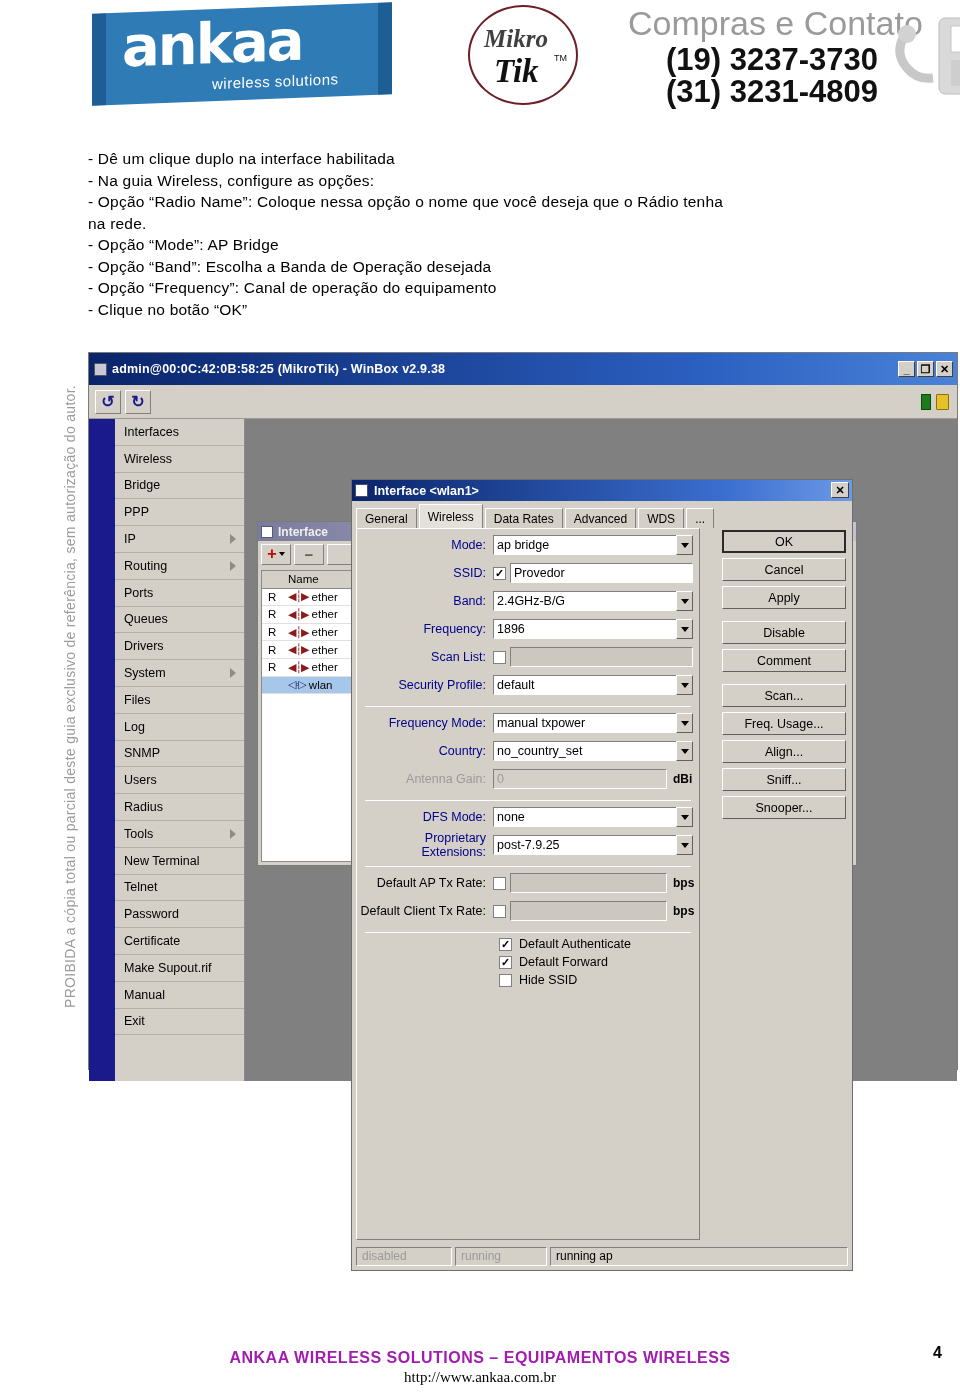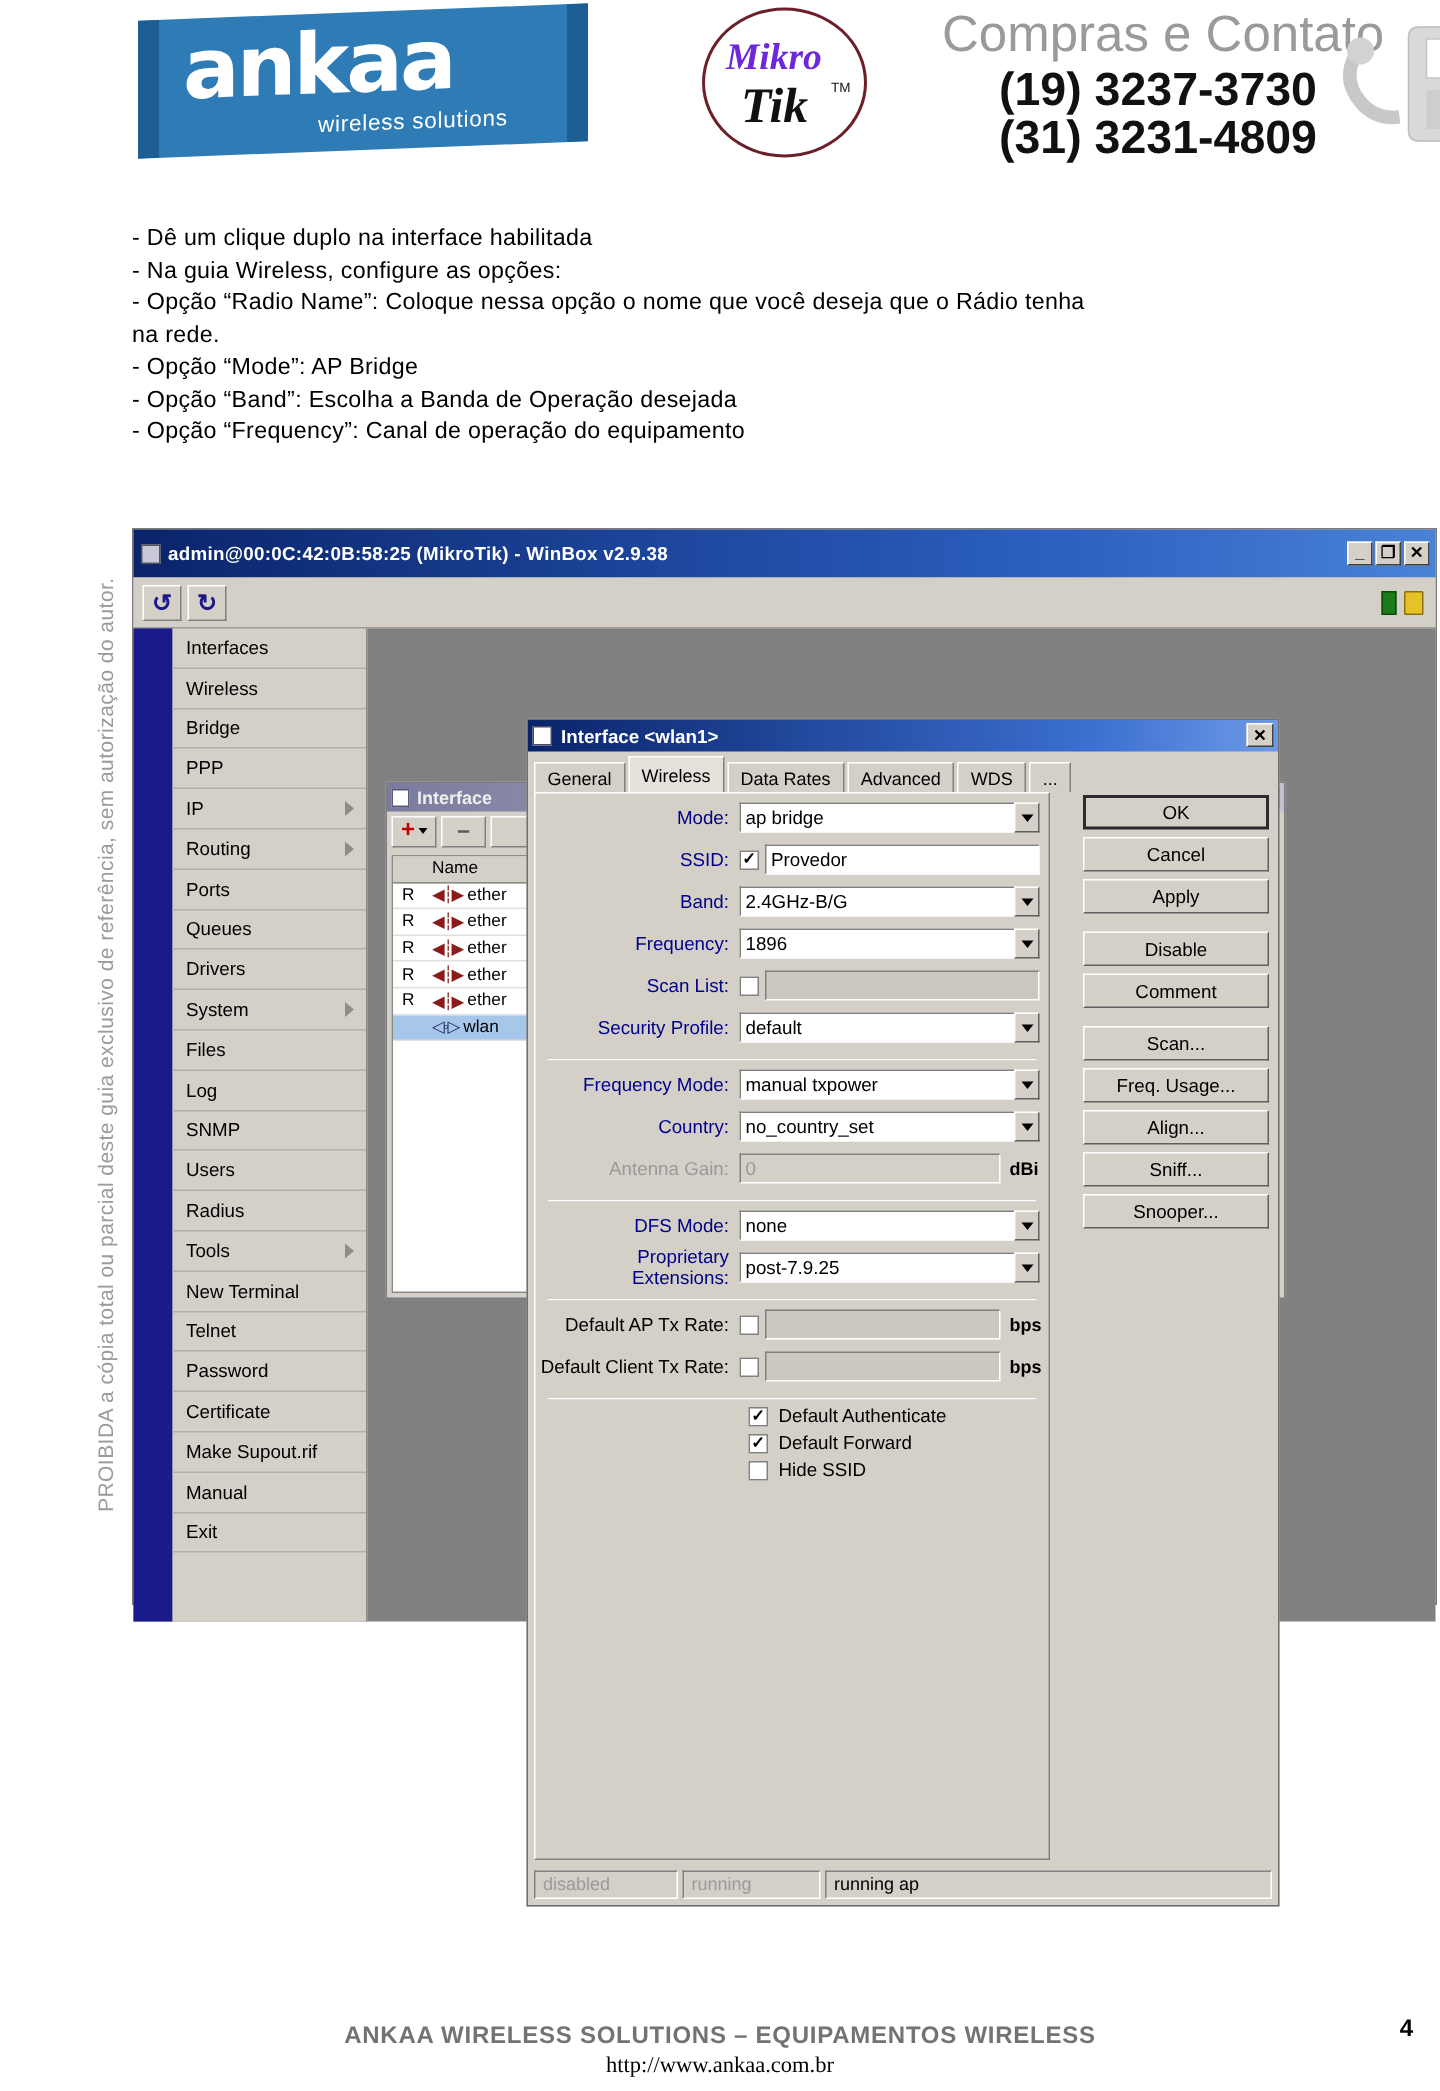--- a/index.html
+++ b/index.html
@@ -29,21 +29,21 @@
   }
   .ankaa-sub {
     position:absolute; left:120px; top:66px; color:#ffffff;
     font-size:15px; letter-spacing:0.5px; font-family:"Liberation Sans", sans-serif;
   }
   .mikro-oval {
     position:absolute; left:380px; top:3px; width:110px; height:100px;
     border:2px solid #6b2029; border-radius:50%;
     background:#ffffff;
   }
-  .mikro-t1 { position:absolute; left:14px; top:18px; font-style:italic; font-weight:bold; font-size:25px; color:#6d28d9; font-family:"Liberation Serif", serif;}
+  .mikro-t1 { position:absolute; left:14px; top:18px; font-style:italic; font-weight:bold; font-size:25px; color:#404040; font-family:"Liberation Serif", serif;}
   .mikro-t2 { position:absolute; left:24px; top:46px; font-style:italic; font-weight:bold; font-size:33px; color:#111; font-family:"Liberation Serif", serif;}
   .mikro-tm { position:absolute; left:84px; top:46px; font-size:9px; color:#111; }
   .contact-title {
     position:absolute; left:540px; top:2px; font-size:34px; color:#9a9a9a;
     font-family:"Liberation Sans", sans-serif; letter-spacing:0px;
   }
   .contact-phone {
     position:absolute; left:578px; font-size:31px; font-weight:bold; color:#111;
     font-family:"Liberation Sans", sans-serif;
   }
@@ -238,21 +238,21 @@
     display:flex; align-items:center; justify-content:center;
     font-size:12.5px; color:#000000; font-family:"Liberation Sans", sans-serif;
   }
   .dbtn.default { border:2px solid #2b2b2b; }
   .gap { height:7px; }
 
   
   .footer {
     position:absolute; left:0; right:0; bottom:8px; text-align:center;
   }
-  .footer-line1 { font-size:16px; font-weight:bold; color:#737373; letter-spacing:0.5px;}
+  .footer-line1 { font-size:16px; font-weight:bold; color:#a21caf; letter-spacing:0.5px;}
   .footer-line2 { font-size:15px; color:#000; margin-top:2px; font-family:"Liberation Serif", serif;}
   .pagenum {
     position:absolute; right:18px; bottom:32px; font-size:16px; color:#000; font-weight:bold;
   }
 </style>
 </head>
 <body>
 
 <div class="banner">
   <div class="ankaa-logo">
@@ -285,20 +285,21 @@
 
 <div class="copyright-rot">PROIBIDA a cópia total ou parcial deste guia exclusivo de referência, sem autorização do autor.</div>
 
 <div class="instructions">
   <div>- Dê um clique duplo na interface habilitada</div>
   <div>- Na guia Wireless, configure as opções:</div>
   <div>- Opção “Radio Name”: Coloque nessa opção o nome que você deseja que o Rádio tenha na rede.</div>
   <div>- Opção “Mode”: AP Bridge</div>
   <div>- Opção “Band”: Escolha a Banda de Operação desejada</div>
   <div>- Opção “Frequency”: Canal de operação do equipamento</div>
+  <div>- Clique no botão “OK”</div>
 </div>
 
 <div class="winbox">
 
   <div class="wb-titlebar">
     <div class="wb-ticon"></div>
     <div class="wb-title">admin@00:0C:42:0B:58:25 (MikroTik) - WinBox v2.9.38</div>
     <div class="wb-tbtns">
       <div class="wb-tbtn">_</div>
       <div class="wb-tbtn">❐</div>

